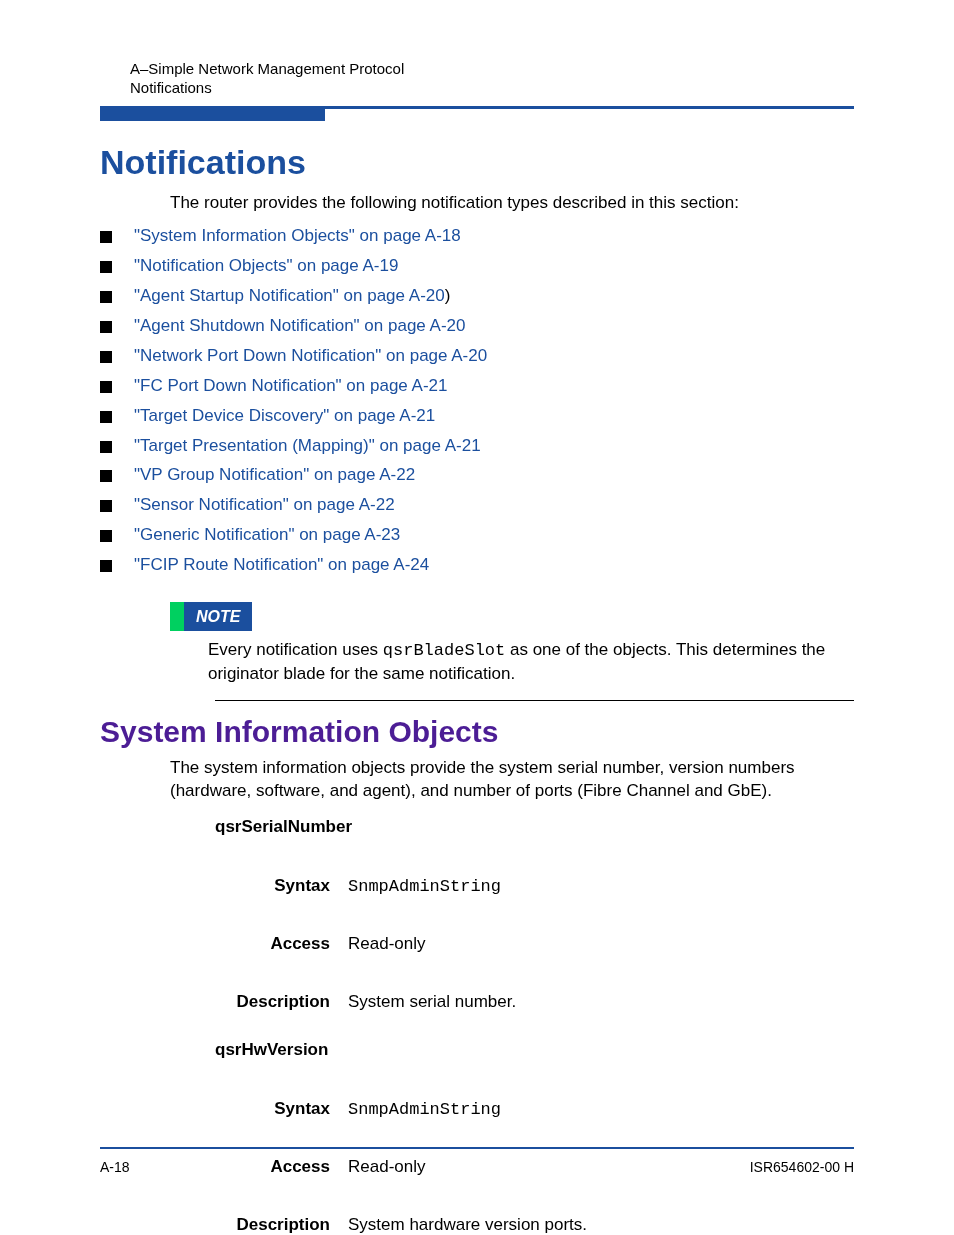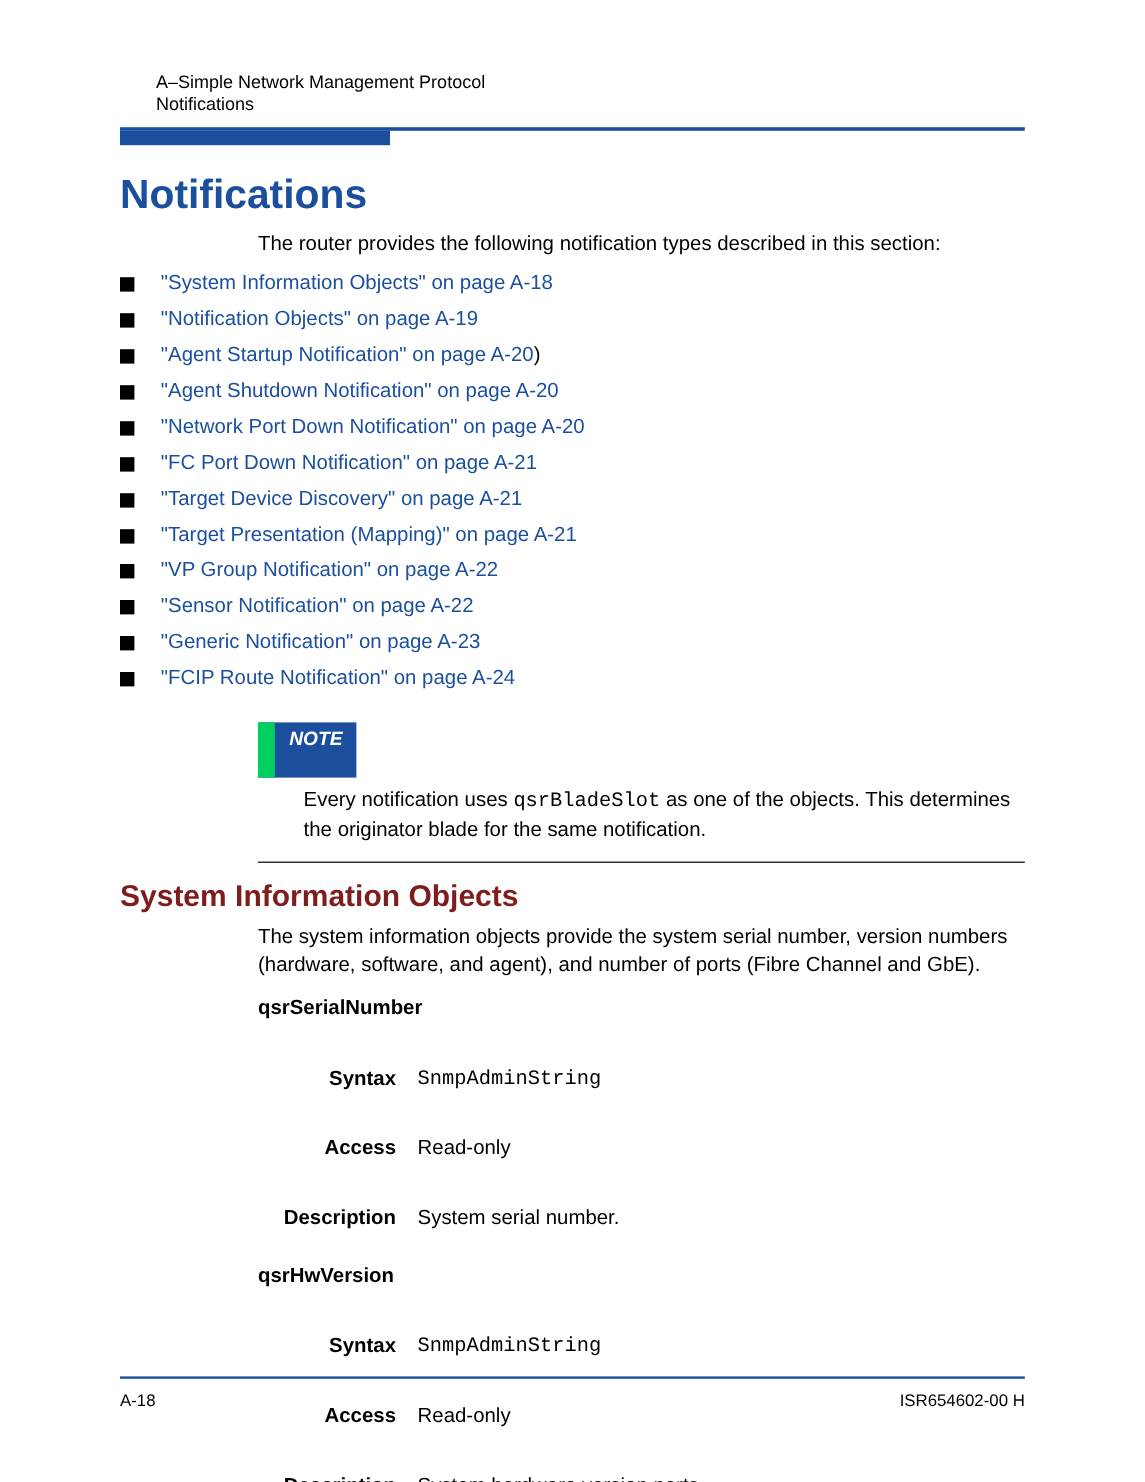--- a/index.html
+++ b/index.html
@@ -40,21 +40,21 @@
     margin-top: 0;
   }
   h1.main-title {
     color: #1b4f9e;
     font-size: 34px;
     font-weight: bold;
     margin: 22px 0 10px 0;
     font-family: Arial, Helvetica, sans-serif;
   }
   .body-indent {
-    margin-left: 115px;
+    margin-left: 70px;
     font-size: 17px;
     line-height: 1.35;
   }
   ul.link-list {
     list-style: none;
     padding: 0;
     margin: 10px 0 0 0;
   }
   ul.link-list li {
     margin: 7px 0;
@@ -79,42 +79,42 @@
   }
   .note-block {
     margin-top: 25px;
   }
   .note-header {
     display: inline-block;
     background: #1b4f9e;
     color: #fff;
     font-weight: bold;
     font-style: italic;
-    padding: 4px 12px 20px 12px;
+    padding: 4px 12px 3px 12px;
     font-size: 16px;
     border-left: 14px solid #00d060;
   }
   .note-body {
     margin: 8px 0 0 38px;
     font-size: 17px;
     line-height: 1.35;
   }
   .mono {
     font-family: Liberation Mono, monospace;
   }
   hr.sep {
     border: none;
     border-top: 1.5px solid #000;
     margin: 14px 0 14px 115px;
   }
   h2.subhead {
-    font-size: 25px;
+    font-size: 30px;
     font-weight: bold;
     margin: 0 0 8px 0;
-    color: #7f1d1d;
+    color: #4c1d95;
   }
   .obj-name {
     font-weight: bold;
     font-size: 17px;
     margin: 14px 0 8px 115px;
   }
   .def-row {
     display: flex;
     margin: 6px 0 6px 115px;
     font-size: 17px;

